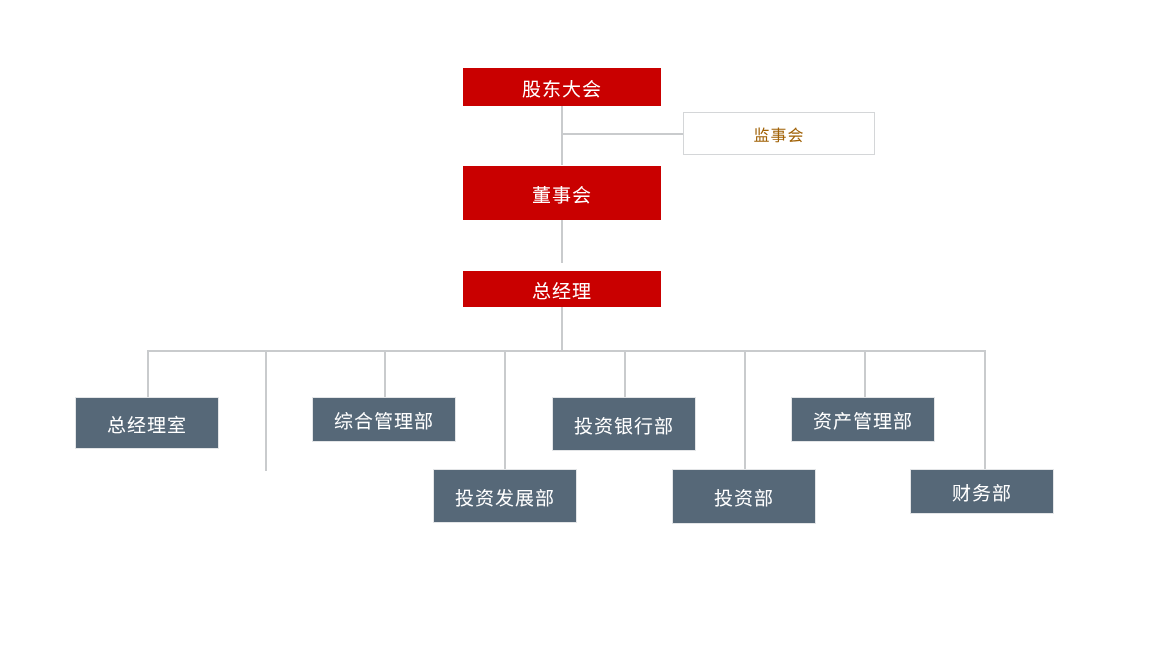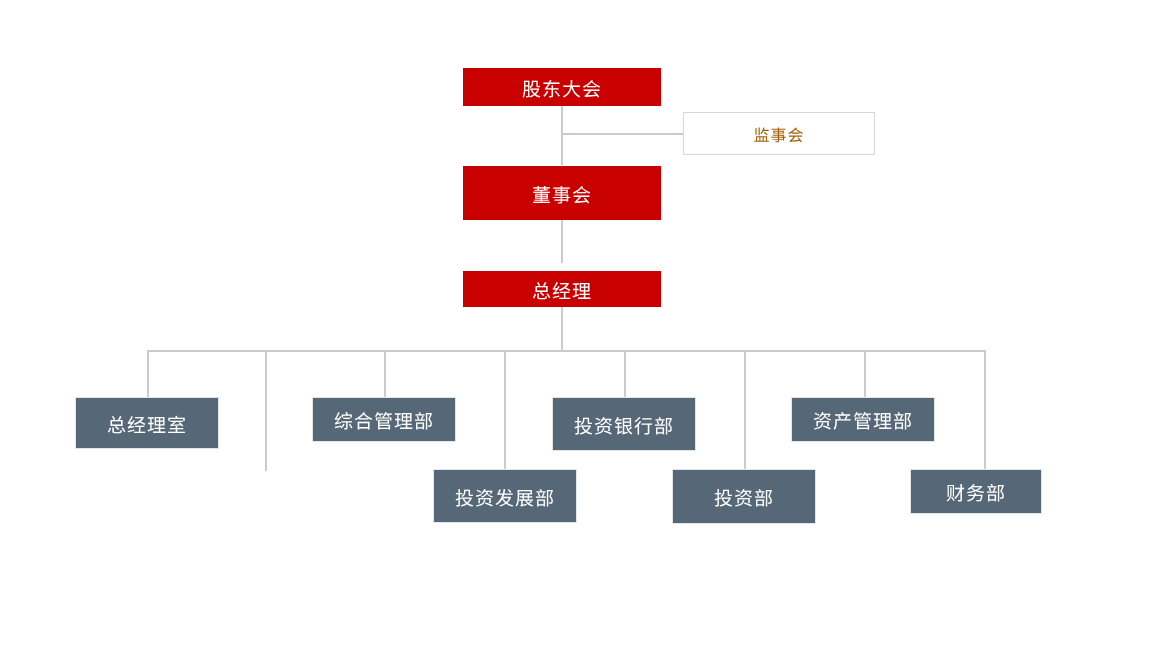--- a/index.html
+++ b/index.html
@@ -100,15 +100,15 @@
   <div class="node node-dept" style="left:313px; top:398px; width:142px; height:43px;">综合管理部</div>
 
   <div class="node node-dept" style="left:434px; top:470px; width:142px; height:52px;">投资发展部</div>
 
   <div class="node node-dept" style="left:553px; top:398px; width:142px; height:52px;">投资银行部</div>
 
   <div class="node node-dept" style="left:673px; top:470px; width:142px; height:53px;">投资部</div>
 
   <div class="node node-dept" style="left:792px; top:398px; width:142px; height:43px;">资产管理部</div>
 
-  <div class="node node-dept" style="left:911px; top:470px; width:130px; height:43px;">财务部</div>
+  <div class="node node-dept" style="left:911px; top:470px; width:142px; height:43px;">财务部</div>
 
 </div>
 
 </body></html>

